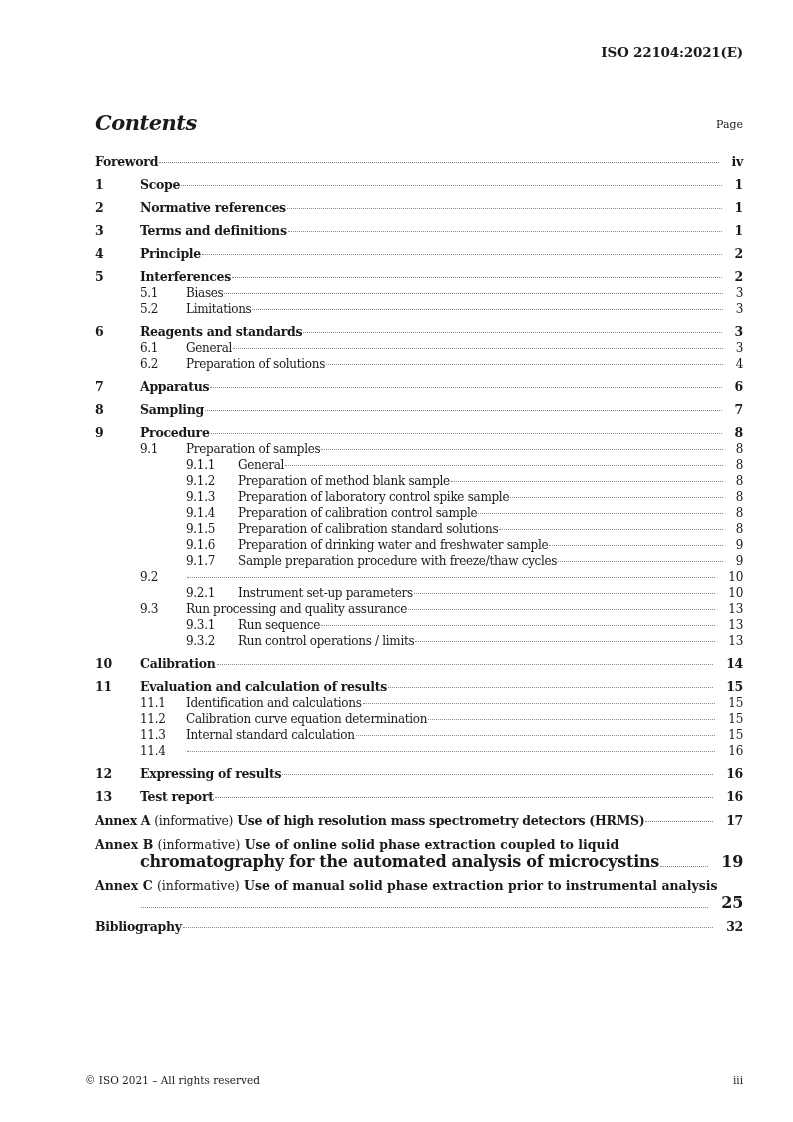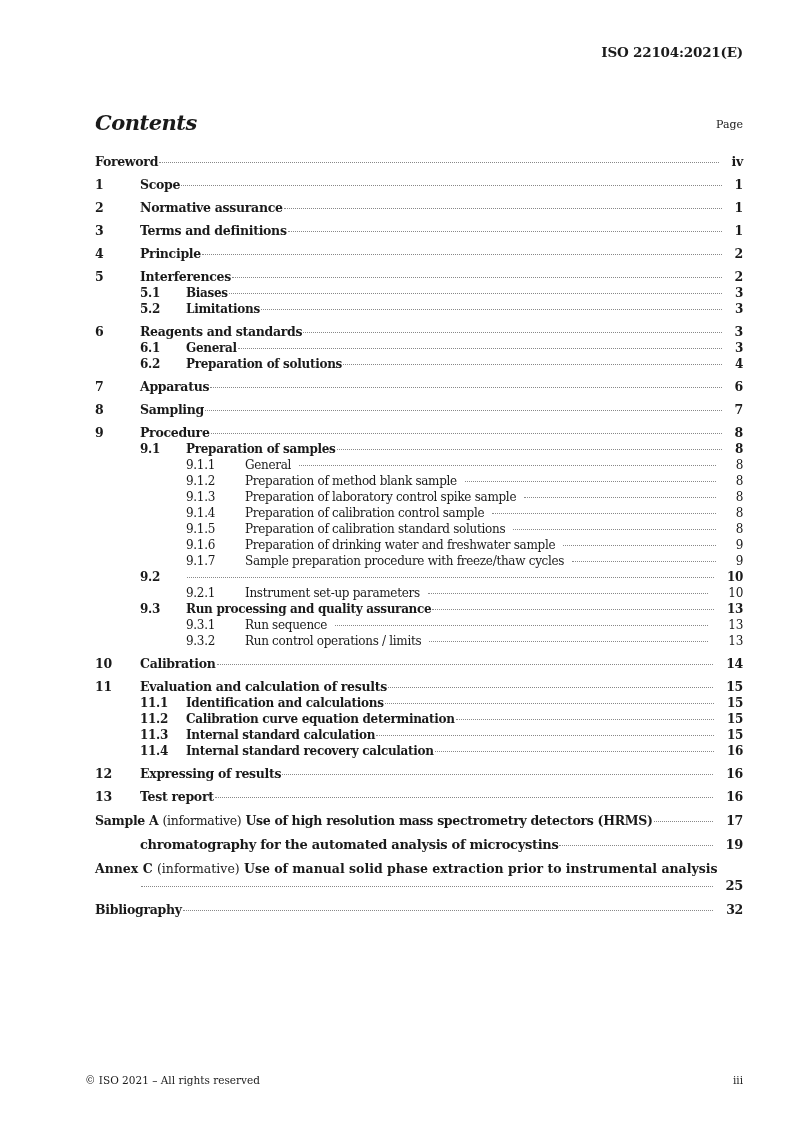--- a/index.html
+++ b/index.html
@@ -9,31 +9,31 @@
   .title { position: absolute; top: 110px; left: 95px; font-size: 21px; font-weight: bold; letter-spacing: -0.5px; font-style: italic; }
   .page-label { position: absolute; top: 118px; right: 50px; font-size: 11px; }
   .toc { position: absolute; left: 95px; top: 154px; width: 648px; }
   .row { display: flex; align-items: baseline; font-size: 12px; line-height: 16px; letter-spacing: -0.3px; position: relative; }
   .row .num { flex: none; }
   .row .lbl { flex: none; white-space: nowrap; }
   .row .lead { flex: 1 1 auto; border-bottom: 1px dotted #888; margin: 0 1px; height: 0; transform: translateY(-3px); min-width: 10px; }
   .row .pg { flex: none; text-align: right; padding-left: 12px; }
   .l1 { font-weight: bold; font-size: 12.5px; margin-top: 7px; }
   .l1 .num { width: 45px; }
-  .l2 { font-weight: bold; font-size: 12px; line-height: 16px; padding-left: 45px; }
+  .l2 { font-weight: normal; font-size: 12px; line-height: 16px; padding-left: 45px; }
   .l2 .num { width: 46px; }
-  .l3 { font-weight: normal; font-size: 12px; line-height: 16px; padding-left: 91px; gap: 7px; }
+  .l3 { font-weight: normal; font-size: 12px; line-height: 16px; padding-left: 91px; }
   .l3 .num { width: 52px; }
   .fw { font-weight: bold; font-size: 12.5px; }
   .annex { font-weight: bold; font-size: 12.5px; margin-top: 7px; line-height: 17px; }
   .annex .infor { font-weight: normal; }
   .annex-block { margin-top: 7px; font-size: 12.5px; line-height: 17px; }
   .annex-block .first { font-weight: bold; }
   .annex-block .first .infor { font-weight: normal; }
-  .annex-block .row { padding-left: 45px; font-weight: bold; font-size: 13px; line-height: 17px; }
+  .annex-block .row { padding-left: 45px; font-weight: bold; font-size: 16px; line-height: 17px; align-items: flex-end; }
   .footer-left { position: absolute; top: 1074px; left: 85px; font-size: 10.5px; }
   .footer-right { position: absolute; top: 1074px; right: 50px; font-size: 10.5px; text-align: center; }
 </style>
 </head>
 <body>
 
 <div class="doc-id">ISO 22104:2021(E)</div>
 <div class="title">Contents</div>
 <div class="page-label">Page</div>
 
@@ -47,21 +47,21 @@
 
   <div class="row l1">
     <span class="num">1</span>
     <span class="lbl">Scope</span>
     <span class="lead"></span>
     <span class="pg">1</span>
   </div>
 
   <div class="row l1">
     <span class="num">2</span>
-    <span class="lbl">Normative assurance</span>
+    <span class="lbl">Normative references</span>
     <span class="lead"></span>
     <span class="pg">1</span>
   </div>
 
   <div class="row l1">
     <span class="num">3</span>
     <span class="lbl">Terms and definitions</span>
     <span class="lead"></span>
     <span class="pg">1</span>
   </div>
@@ -235,50 +235,54 @@
     <span class="pg">15</span>
   </div>
   <div class="row l2">
     <span class="num">11.3</span>
     <span class="lbl">Internal standard calculation</span>
     <span class="lead"></span>
     <span class="pg">15</span>
   </div>
   <div class="row l2">
     <span class="num">11.4</span>
-    <span class="lbl">Internal standard recovery calculation</span>
     <span class="lead"></span>
     <span class="pg">16</span>
   </div>
 
   <div class="row l1">
     <span class="num">12</span>
     <span class="lbl">Expressing of results</span>
     <span class="lead"></span>
     <span class="pg">16</span>
   </div>
 
   <div class="row l1">
     <span class="num">13</span>
     <span class="lbl">Test report</span>
     <span class="lead"></span>
     <span class="pg">16</span>
   </div>
 
   <div class="row annex">
     <span class="lbl">
-      <span>Sample A</span>
+      <span>Annex A</span>
       <span class="infor">(informative)</span>
       <span>Use of high resolution mass spectrometry detectors (HRMS)</span>
     </span>
     <span class="lead"></span>
     <span class="pg">17</span>
   </div>
 
   <div class="annex-block">
+    <div class="first">
+      <span>Annex B</span>
+      <span class="infor">(informative)</span>
+      <span>Use of online solid phase extraction coupled to liquid</span>
+    </div>
     <div class="row">
       <span class="lbl">chromatography for the automated analysis of microcystins</span>
       <span class="lead"></span>
       <span class="pg">19</span>
     </div>
   </div>
 
   <div class="annex-block">
     <div class="first">
       <span>Annex C</span>

